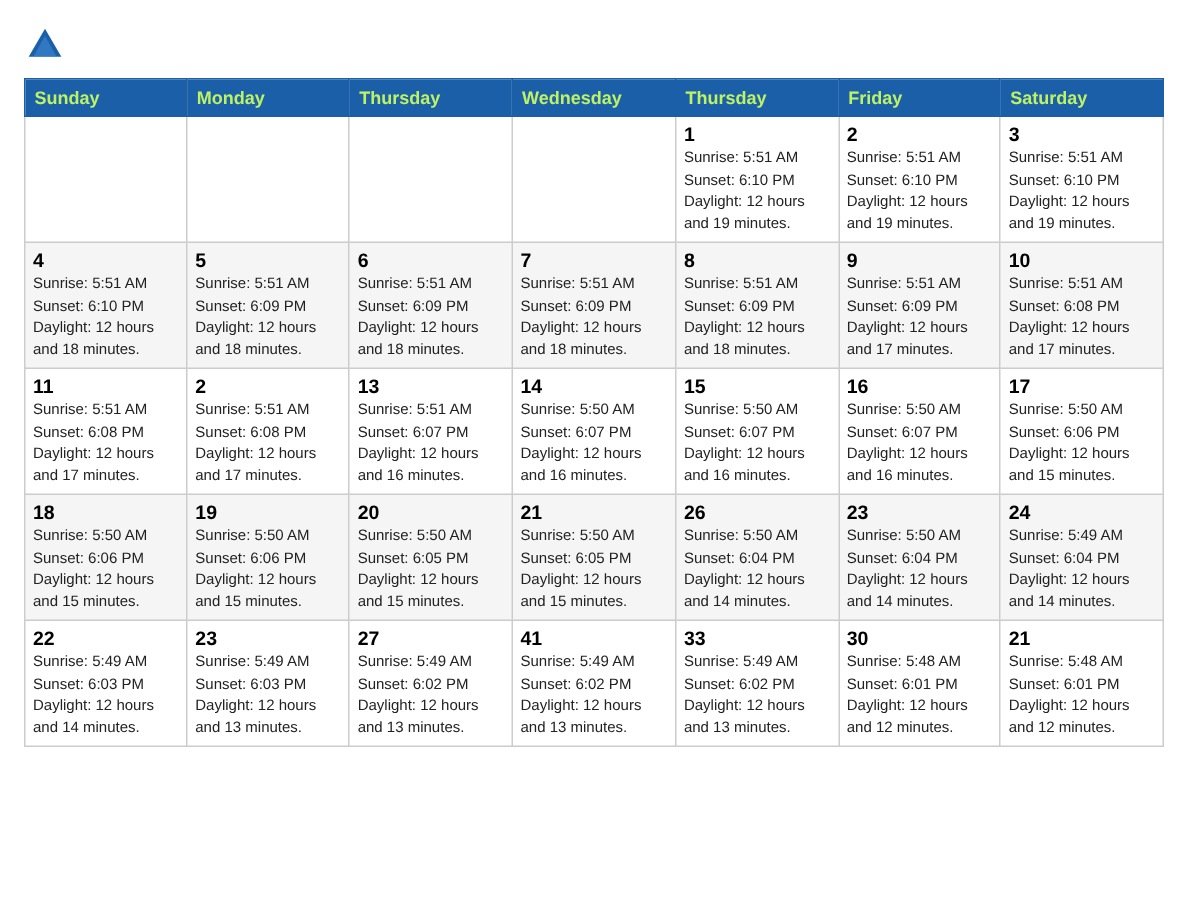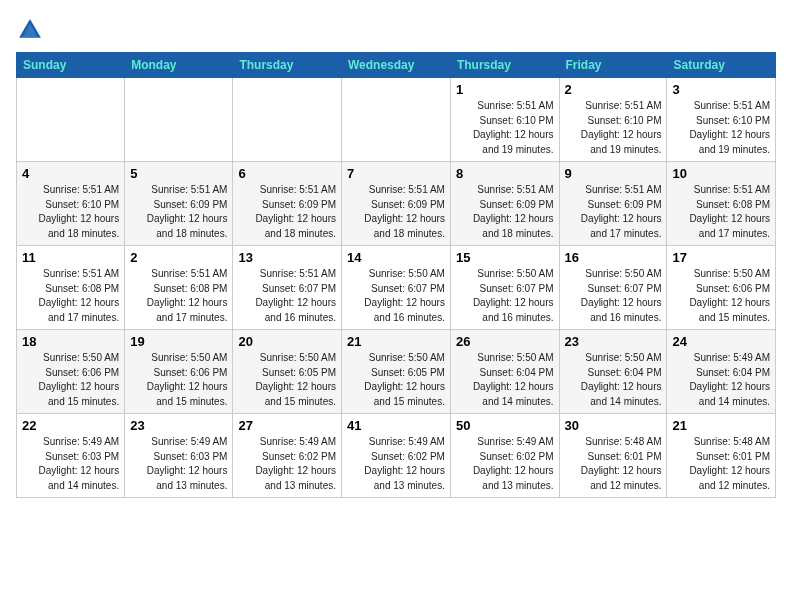--- a/index.html
+++ b/index.html
@@ -45,21 +45,21 @@
       font-size: 14px;
       color: #444;
     }
     .calendar {
       width: 100%;
       border-collapse: collapse;
       font-size: 10.5px;
     }
     .calendar th {
       background: #1a5fa8;
-      color: #5eead4;
+      color: #bef264;
       text-align: left;
       padding: 5px 6px;
       font-size: 12px;
       font-weight: bold;
       border: 1px solid #1a5fa8;
     }
     .calendar td {
       vertical-align: top;
       padding: 4px 5px;
       border: 1px solid #ccc;
@@ -73,21 +73,20 @@
     .day-num {
       font-weight: bold;
       font-size: 13px;
       margin-bottom: 2px;
       display: block;
     }
     .day-info {
       color: #222;
       font-size: 10px;
       line-height: 1.45;
-      text-align: right;
     }
     .empty-cell {
       background: #fff !important;
     }
     .row-odd td { background: #fff; }
     .row-even td { background: #f0f0f0; }
   </style>
 </head>
 <body>
 
@@ -240,21 +239,21 @@
         </td>
         <td>
           <span class="day-num">27</span>
           <div class="day-info">Sunrise: 5:49 AM<br>Sunset: 6:02 PM<br>Daylight: 12 hours<br>and 13 minutes.</div>
         </td>
         <td>
           <span class="day-num">41</span>
           <div class="day-info">Sunrise: 5:49 AM<br>Sunset: 6:02 PM<br>Daylight: 12 hours<br>and 13 minutes.</div>
         </td>
         <td>
-          <span class="day-num">50</span>
+          <span class="day-num">33</span>
           <div class="day-info">Sunrise: 5:49 AM<br>Sunset: 6:02 PM<br>Daylight: 12 hours<br>and 13 minutes.</div>
         </td>
         <td>
           <span class="day-num">30</span>
           <div class="day-info">Sunrise: 5:48 AM<br>Sunset: 6:01 PM<br>Daylight: 12 hours<br>and 12 minutes.</div>
         </td>
         <td>
           <span class="day-num">21</span>
           <div class="day-info">Sunrise: 5:48 AM<br>Sunset: 6:01 PM<br>Daylight: 12 hours<br>and 12 minutes.</div>
         </td>

